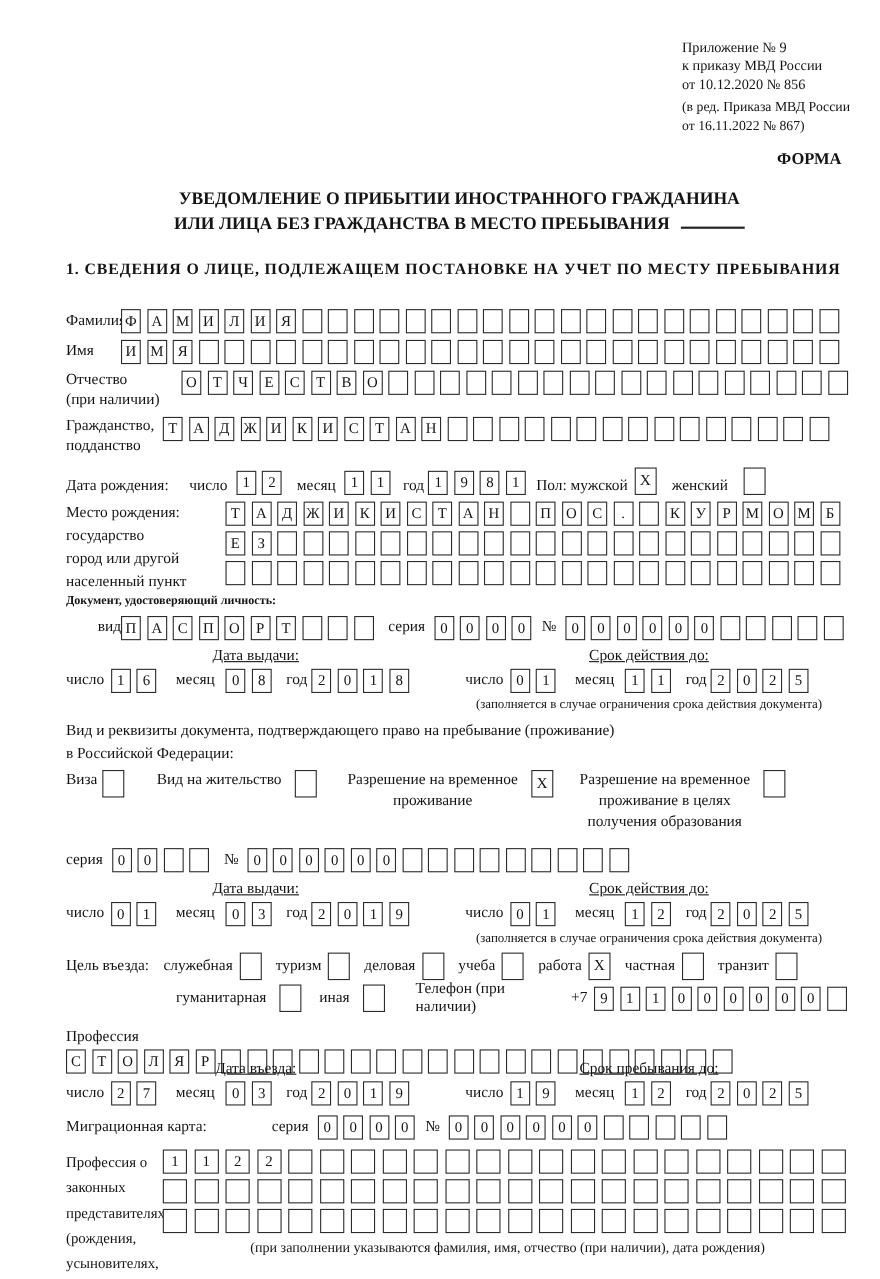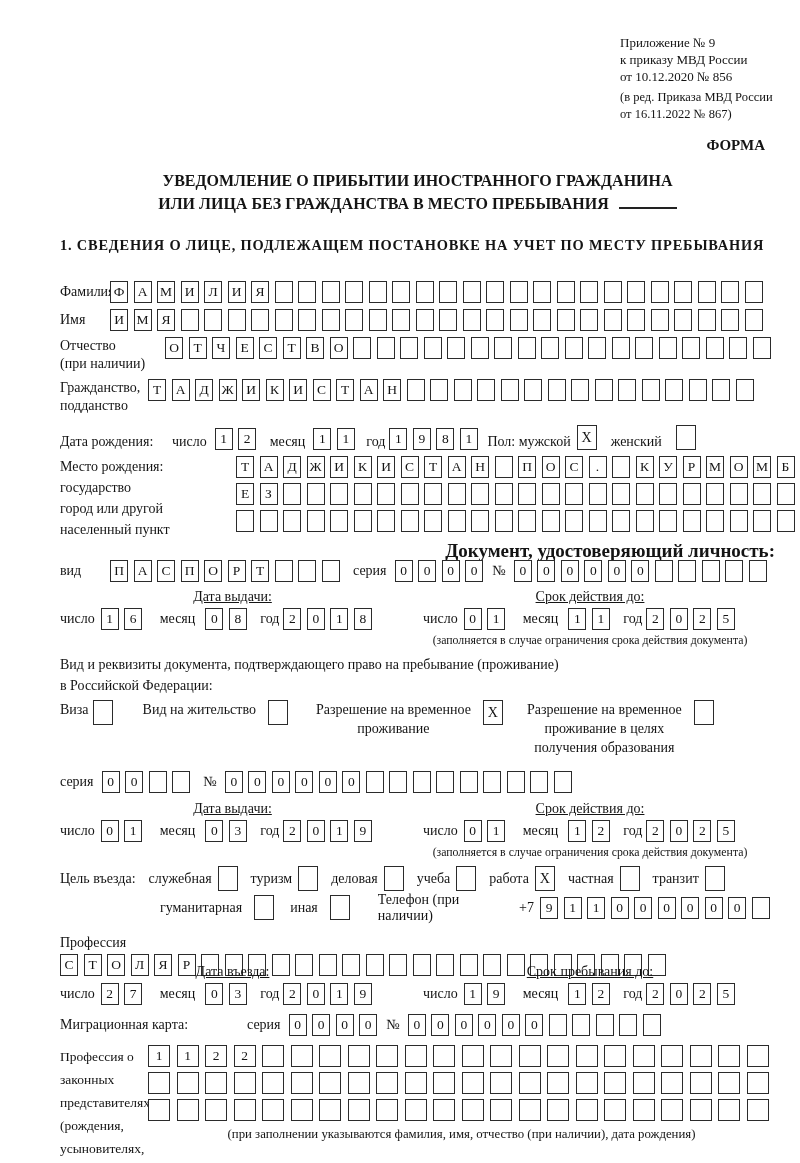--- a/index.html
+++ b/index.html
@@ -234,21 +234,21 @@
     <span class="t" style="margin-left:4px;margin-right:6px;">Пол: мужской</span>
     <span class="cells box">
         <span class="cell">X</span>
       </span>
     <span class="t" style="margin-left:14px;margin-right:14px;">женский</span>
     <span class="cells box">
         <span class="cell"></span>
       </span>
   </div>
 
-  <div class="frow" style="margin-top:6px;height:84px;gap:31px;">
+  <div class="frow" style="margin-top:6px;height:84px;">
     <div class="lbl" style="width:145px;line-height:21px;">
       <div>Место рождения:</div>
       <div>государство</div>
       <div>город или другой</div>
       <div>населенный пункт</div>
     </div>
     <div class="rowsstack">
       <div class="cells">
           <span class="cell">Т</span>
           <span class="cell">А</span>
@@ -323,23 +323,23 @@
           <span class="cell"></span>
           <span class="cell"></span>
           <span class="cell"></span>
           <span class="cell"></span>
           <span class="cell"></span>
           <span class="cell"></span>
         </div>
     </div>
   </div>
 
-  <div style="text-align:right;font-weight:bold;font-size:19px;height:18px;">Документ, удостоверяющий личность:</div>
-
-  <div class="inline" style="margin-top:2px;height:22px;">
+  <div style="text-align:left;font-weight:bold;font-size:11px;height:18px;">Документ, удостоверяющий личность:</div>
+
+  <div class="inline" style="margin-top:2px;height:22px;text-align:right;">
     <span class="t" style="width:50px;">вид</span>
     <span class="cells">
         <span class="cell">П</span>
         <span class="cell">А</span>
         <span class="cell">С</span>
         <span class="cell">П</span>
         <span class="cell">О</span>
         <span class="cell">Р</span>
         <span class="cell">Т</span>
         <span class="cell"></span>

